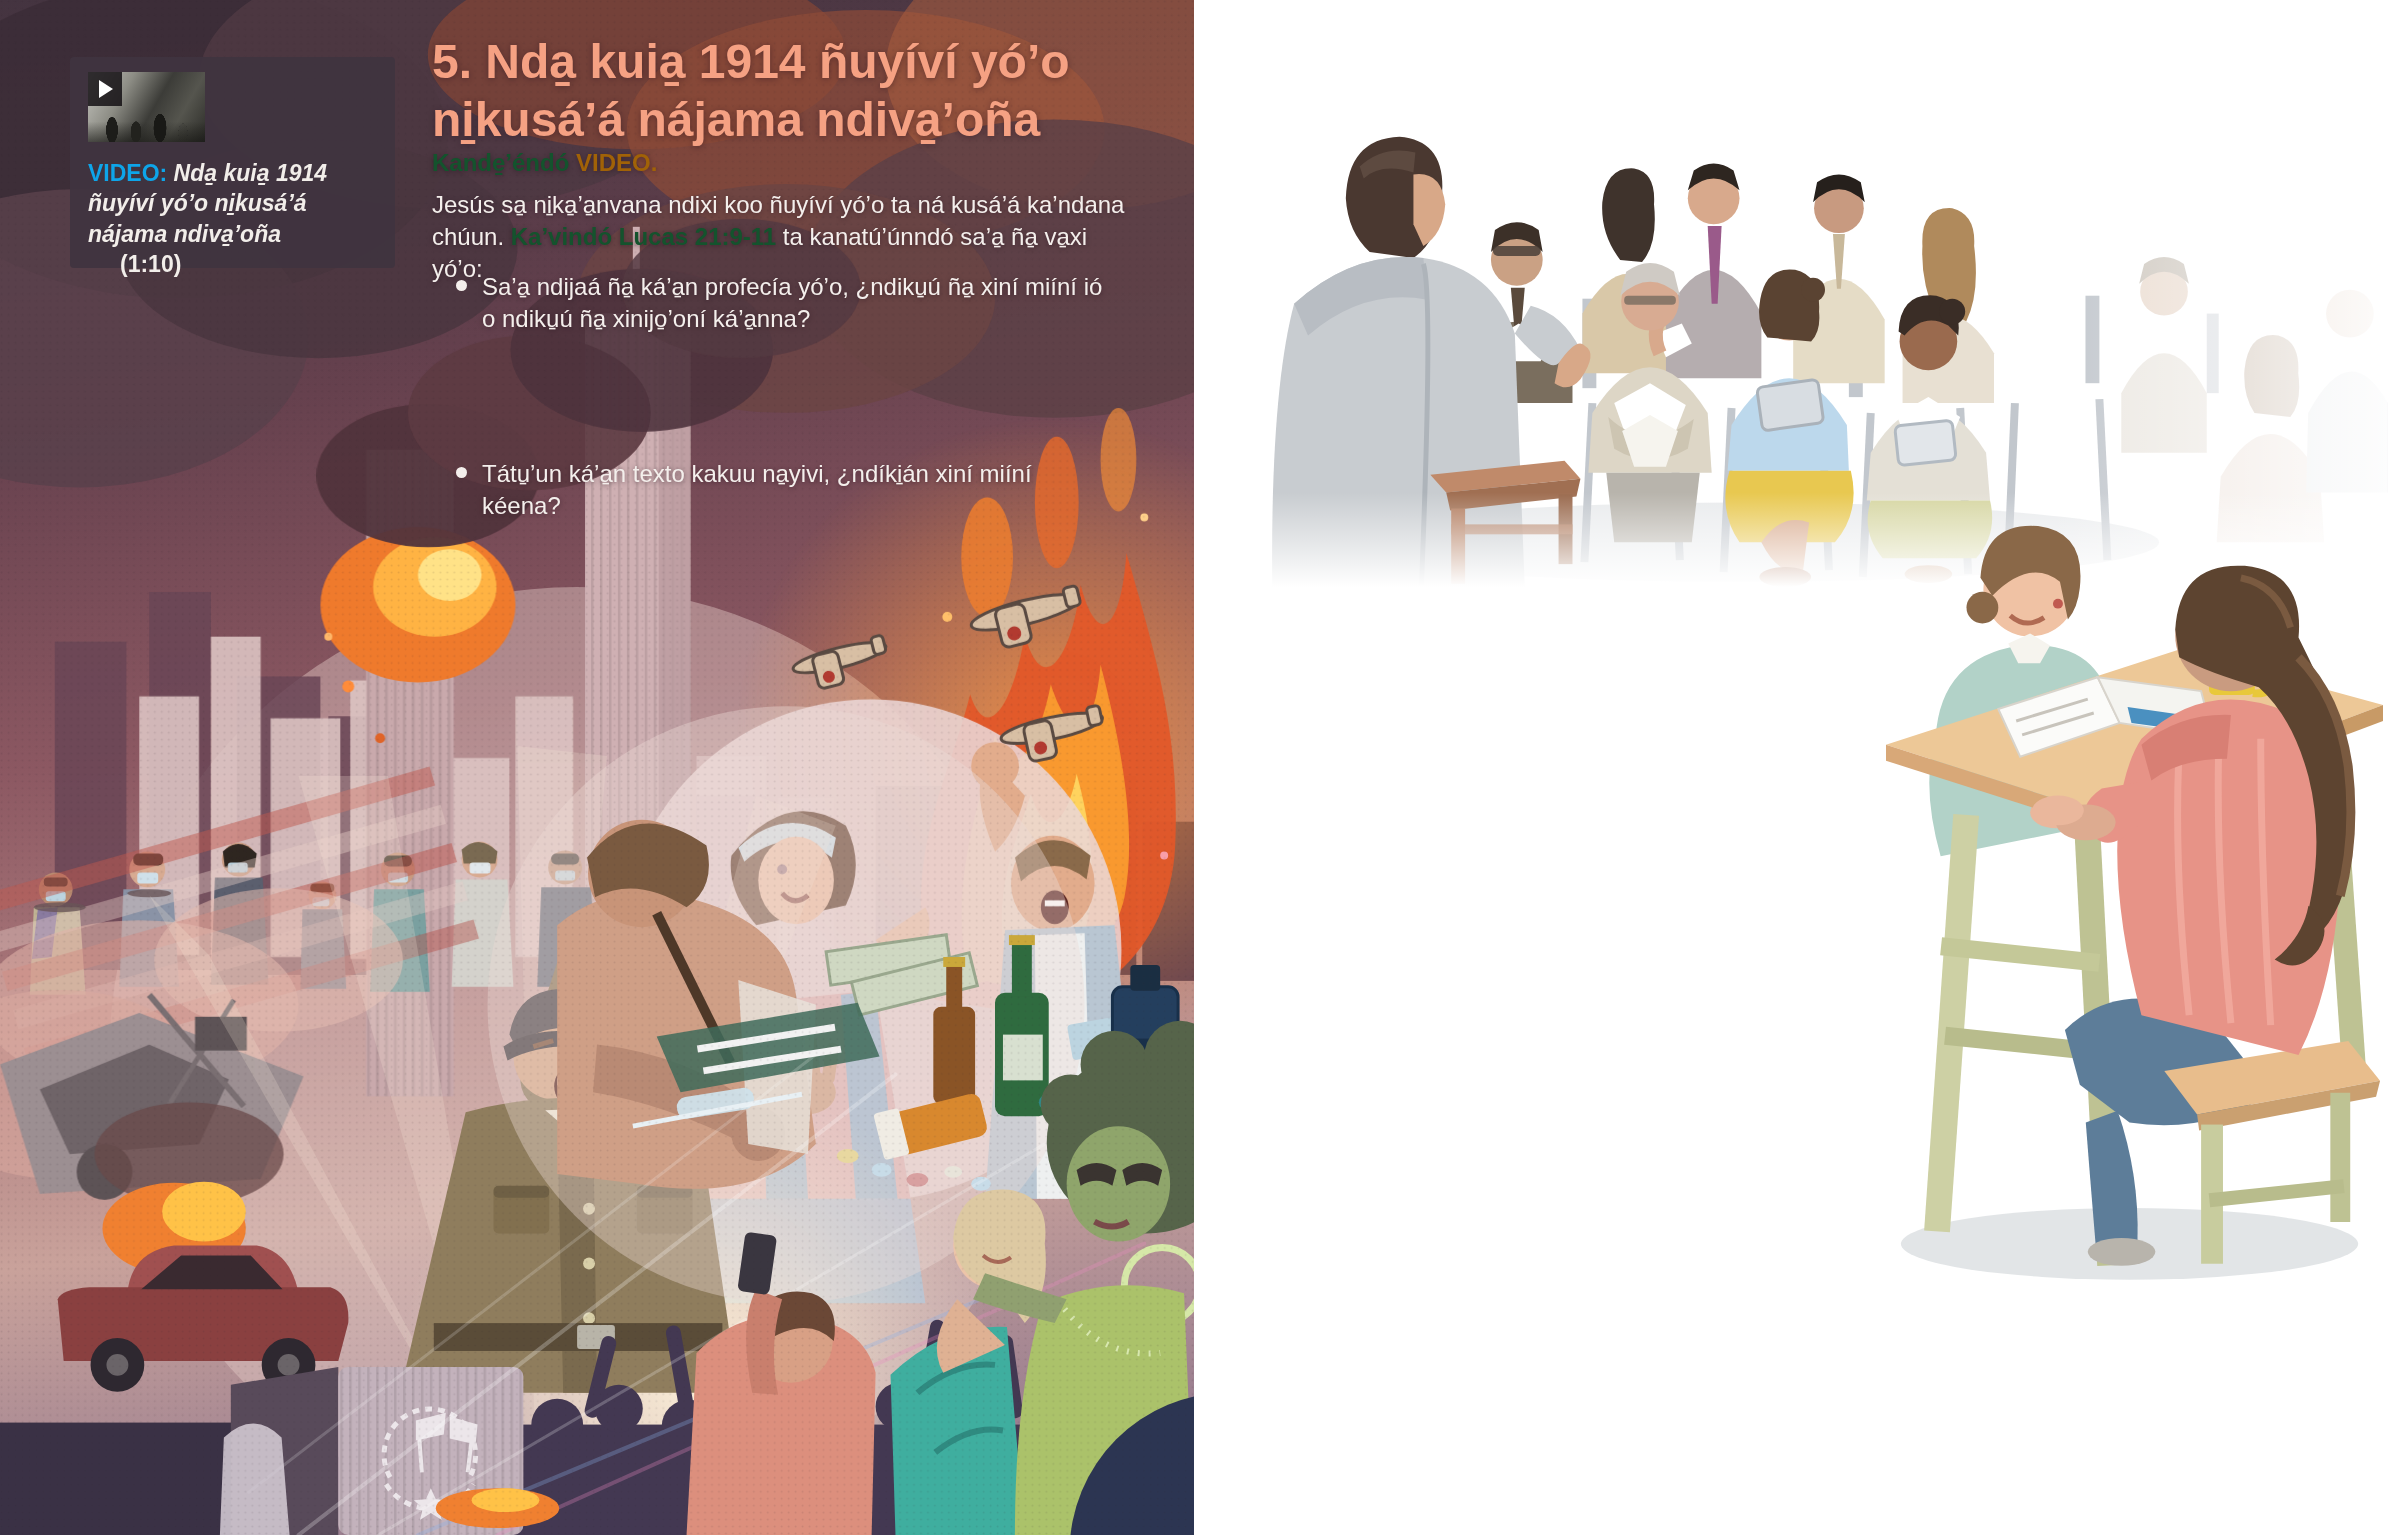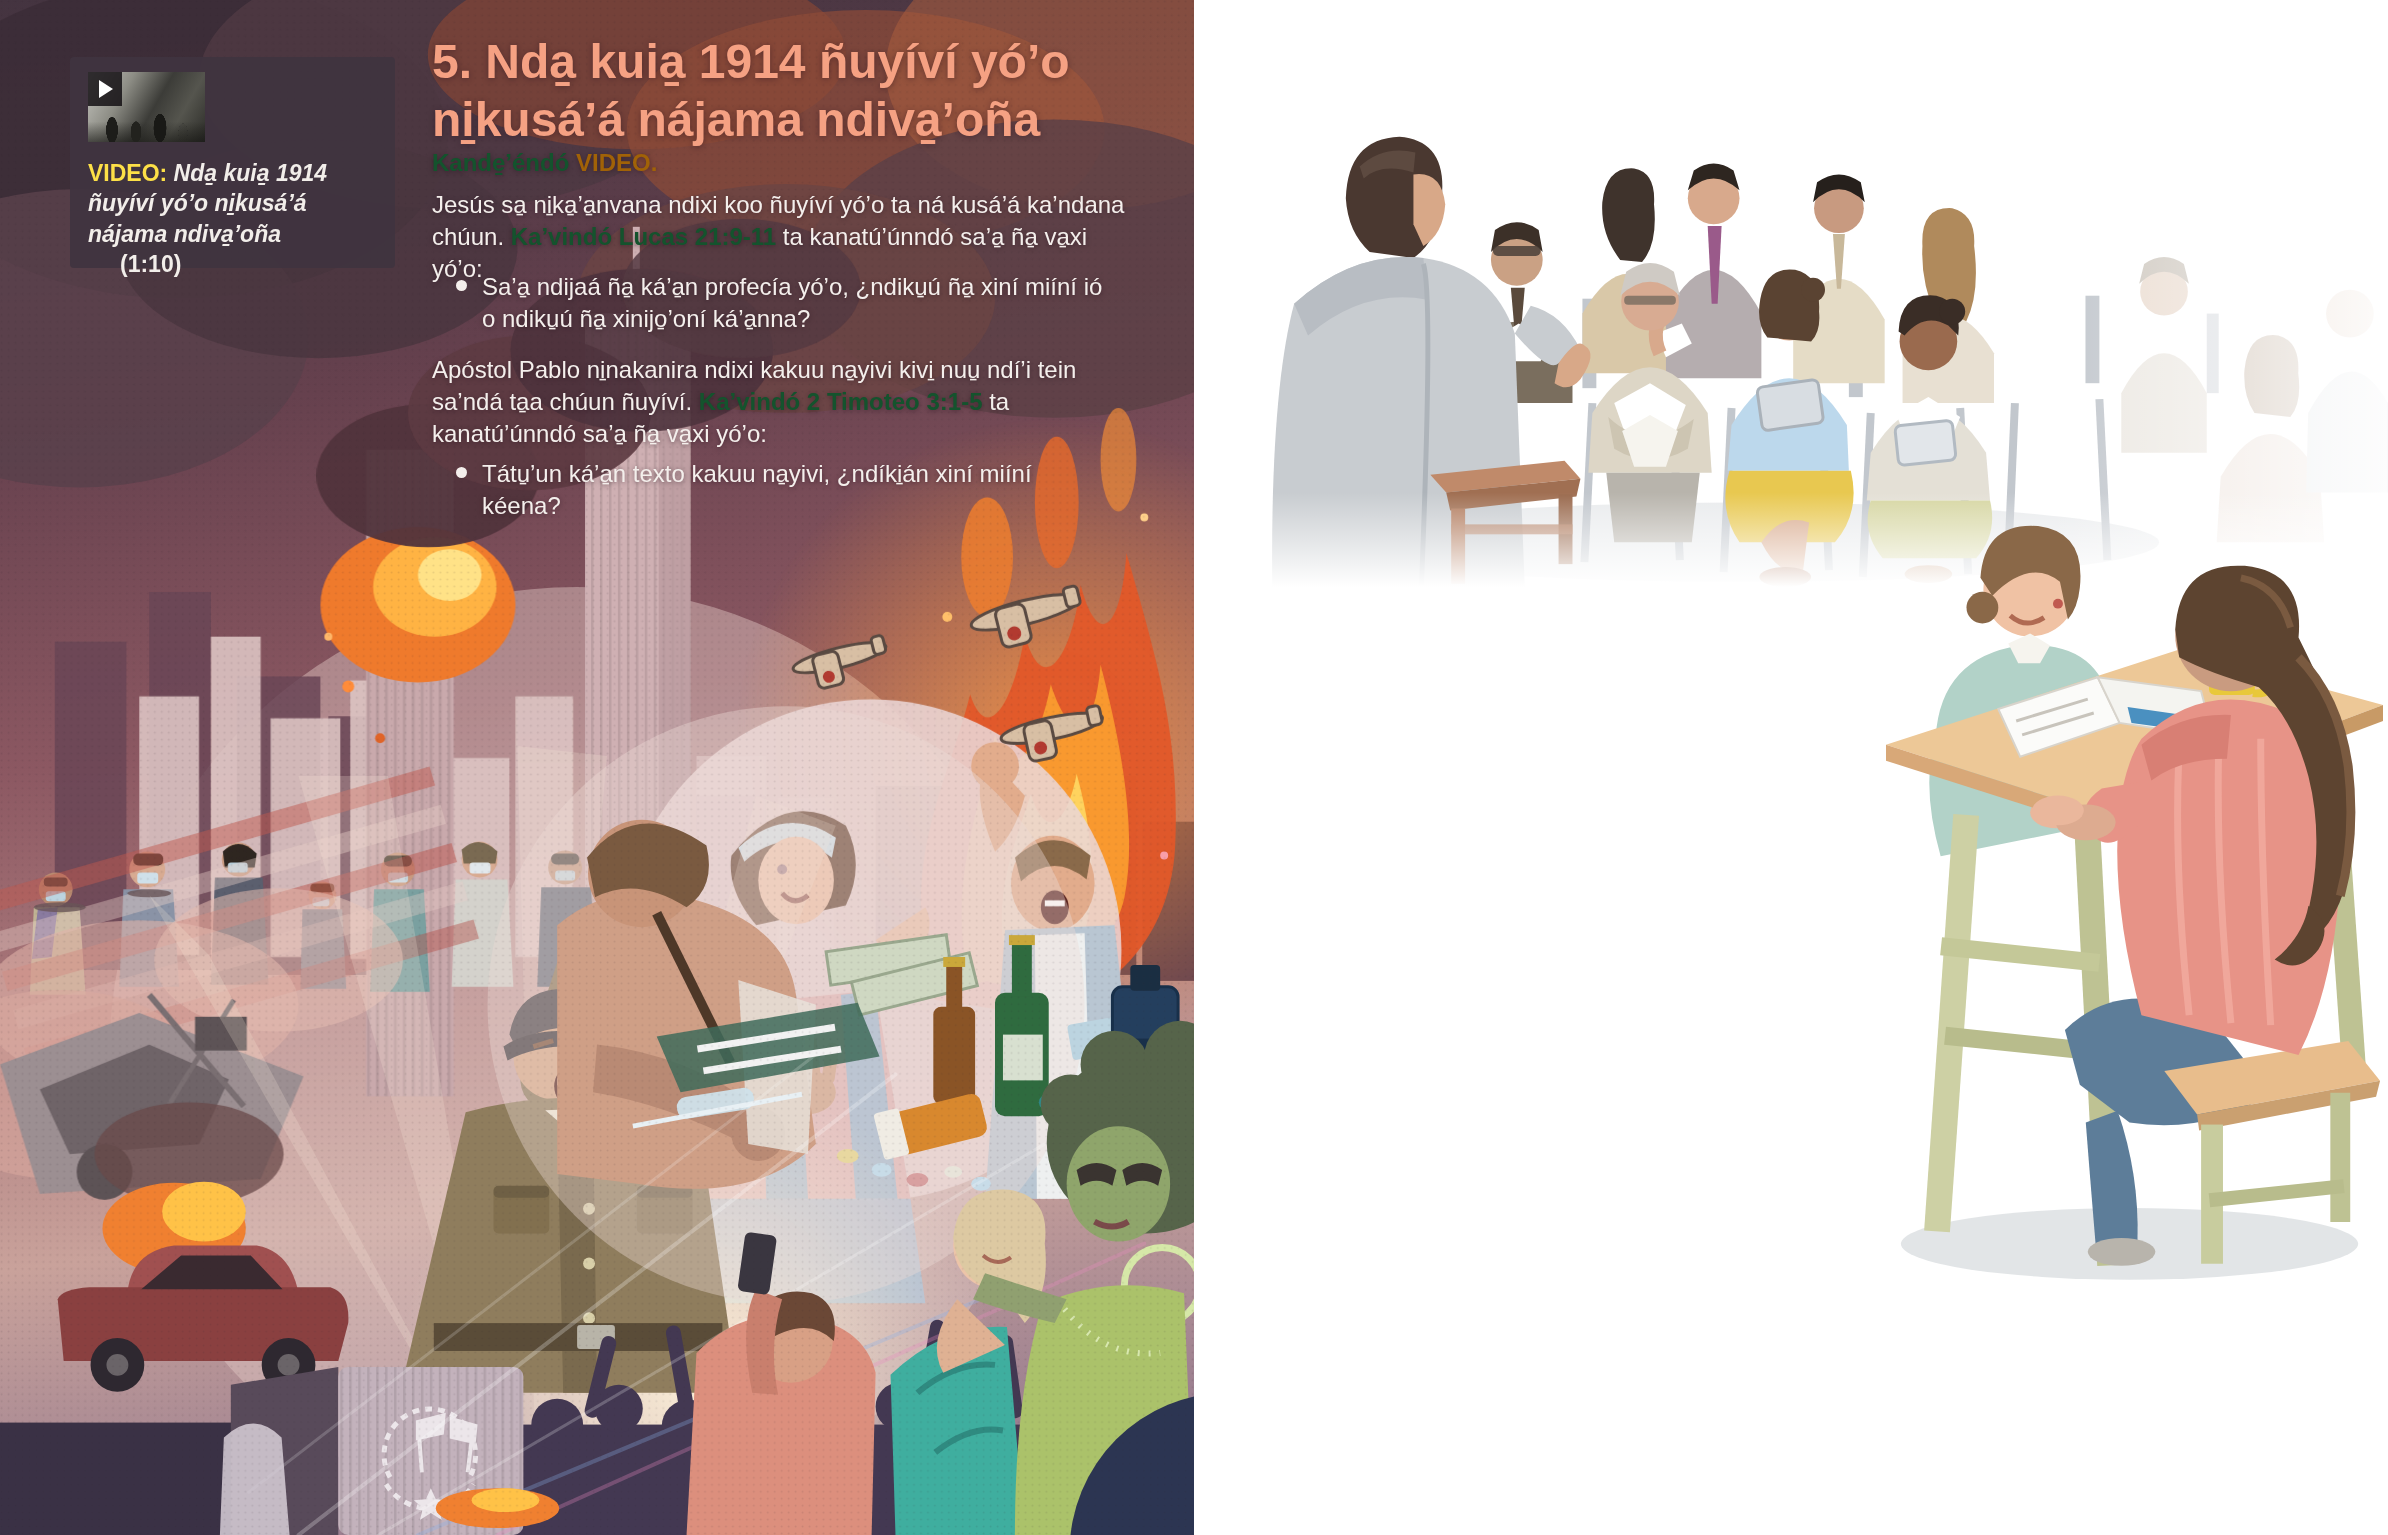--- a/index.html
+++ b/index.html
@@ -33,21 +33,21 @@
   #video-thumb .soldiers{position:absolute;left:0;bottom:0;width:100%;height:34px;
       background:radial-gradient(10px 22px at 24px 22px,#1d1d1a 58%,transparent 60%),
                  radial-gradient(9px 18px at 48px 24px,#22221e 58%,transparent 60%),
                  radial-gradient(11px 24px at 72px 20px,#191916 58%,transparent 60%),
                  radial-gradient(8px 16px at 95px 25px,#26262218 58%,#222,transparent 60%),
                  linear-gradient(#0000 40%,#15151299 100%);}
   #play-badge{position:absolute;left:0;top:0;width:34px;height:34px;background:rgba(20,16,20,.85);}
   #play-badge:before{content:"";position:absolute;left:11px;top:8px;border-left:14px solid #fff;
                      border-top:9px solid transparent;border-bottom:9px solid transparent;}
   #video-caption{margin-top:16px;font-size:23px;line-height:1.32;color:#f2eeea;font-weight:bold;font-style:italic;}
-  #video-caption .vlabel{font-style:normal;color:#fde047;}
+  #video-caption .vlabel{font-style:normal;color:#0ea5e9;}
   #video-caption .vdur{font-style:normal;margin-left:32px;}
 
   svg{display:block;}
 </style>
 </head>
 <body>
 
 <div id="page">
 
   <div id="left-page">
@@ -462,21 +462,20 @@
         <div class="soldiers"></div>
         <div id="play-badge"></div>
       </div>
       <div id="video-caption"><span class="vlabel">VIDEO:</span><span> Nda̱ kuia̱ 1914 ñuyíví yó’o ni̱kusá’á nájama ndiva̱’oña </span><span class="vdur">(1:10)</span></div>
     </div>
 
     <div class="l-col l-heading">5. Nda̱ kuia̱ 1914 ñuyíví yó’o ni̱kusá’á nájama ndiva̱’oña</div>
     <div class="l-col l-instr l-body-shadow"><span class="ref-l">Kande̱’éndó </span><span class="link-blue">VIDEO.</span></div>
     <div class="l-col l-para1 l-body-shadow"><span>Jesús sa̱ ni̱ka̱’a̱nvana ndixi koo ñuyíví yó’o ta ná kusá’á ka’ndana chúun. </span><span class="ref-l">Ka’vindó Lucas 21:9-11</span><span> ta kanatú’únndó sa’a̱ ña̱ va̱xi yó’o:</span></div>
     <div class="l-bullet l-b1 l-body-shadow"><span class="dot"></span><span>Sa’a̱ ndijaá ña̱ ká’a̱n profecía yó’o, ¿ndiku̱ú ña̱ xiní miíní ió o ndiku̱ú ña̱ xinijo̱’oní ká’a̱nna?</span></div>
-    <div class="l-col l-para2 l-body-shadow"><span>Apóstol Pablo ni̱nakanira ndixi kakuu na̱yivi kivi̱ nuu̱ ndí’i tein sa’ndá ta̱a chúun ñuyíví. </span><span class="ref-l">Ka’vindó 2 Timoteo 3:1-5</span><span> ta kanatú’únndó sa’a̱ ña̱ va̱xi yó’o:</span></div>
     <div class="l-bullet l-b2 l-body-shadow"><span class="dot"></span><span>Tátu̱’un ká’a̱n texto kakuu na̱yivi, ¿ndíki̱án xiní miíní kéena?</span></div>
   </div>
 
   <div id="right-page">
 
     <svg style="position:absolute;left:70px;top:75px" width="1124" height="512" viewBox="0 0 1130 515">
       <defs>
         <linearGradient id="fadeR" x1="0" y1="0" x2="1" y2="0">
           <stop offset="0" stop-color="#fff" stop-opacity="0"></stop>
             <stop offset="1" stop-color="#fff" stop-opacity=".9"></stop>

